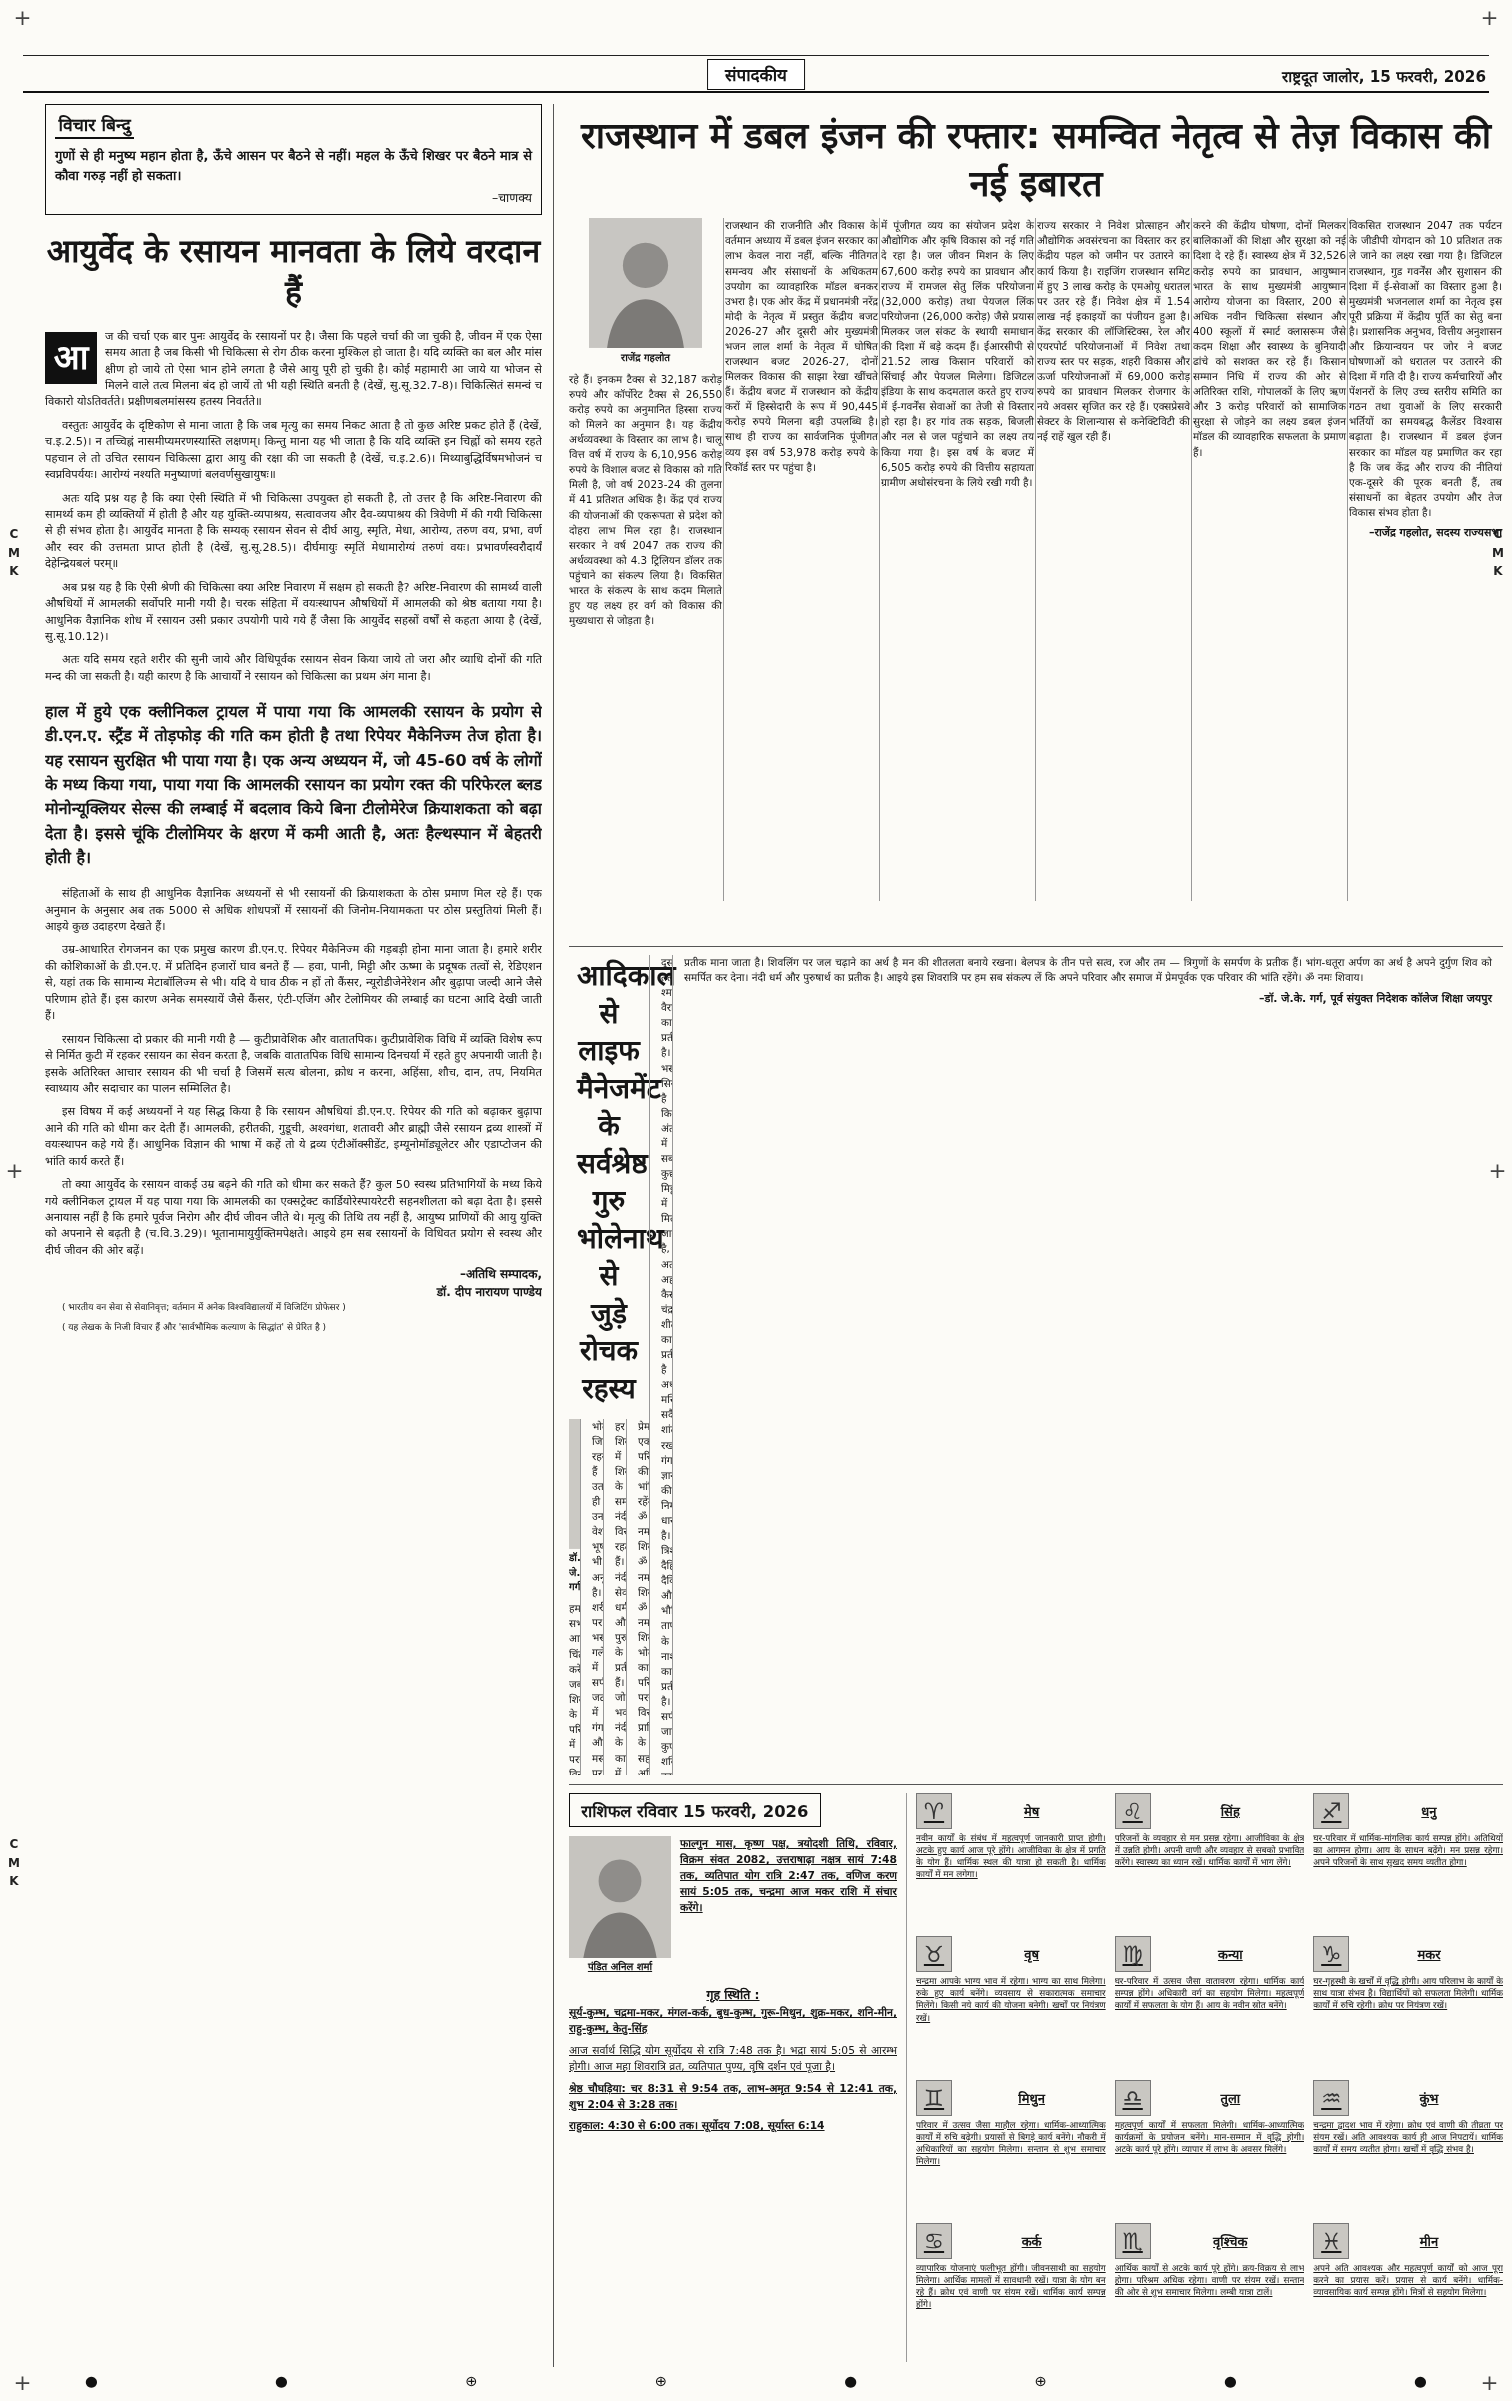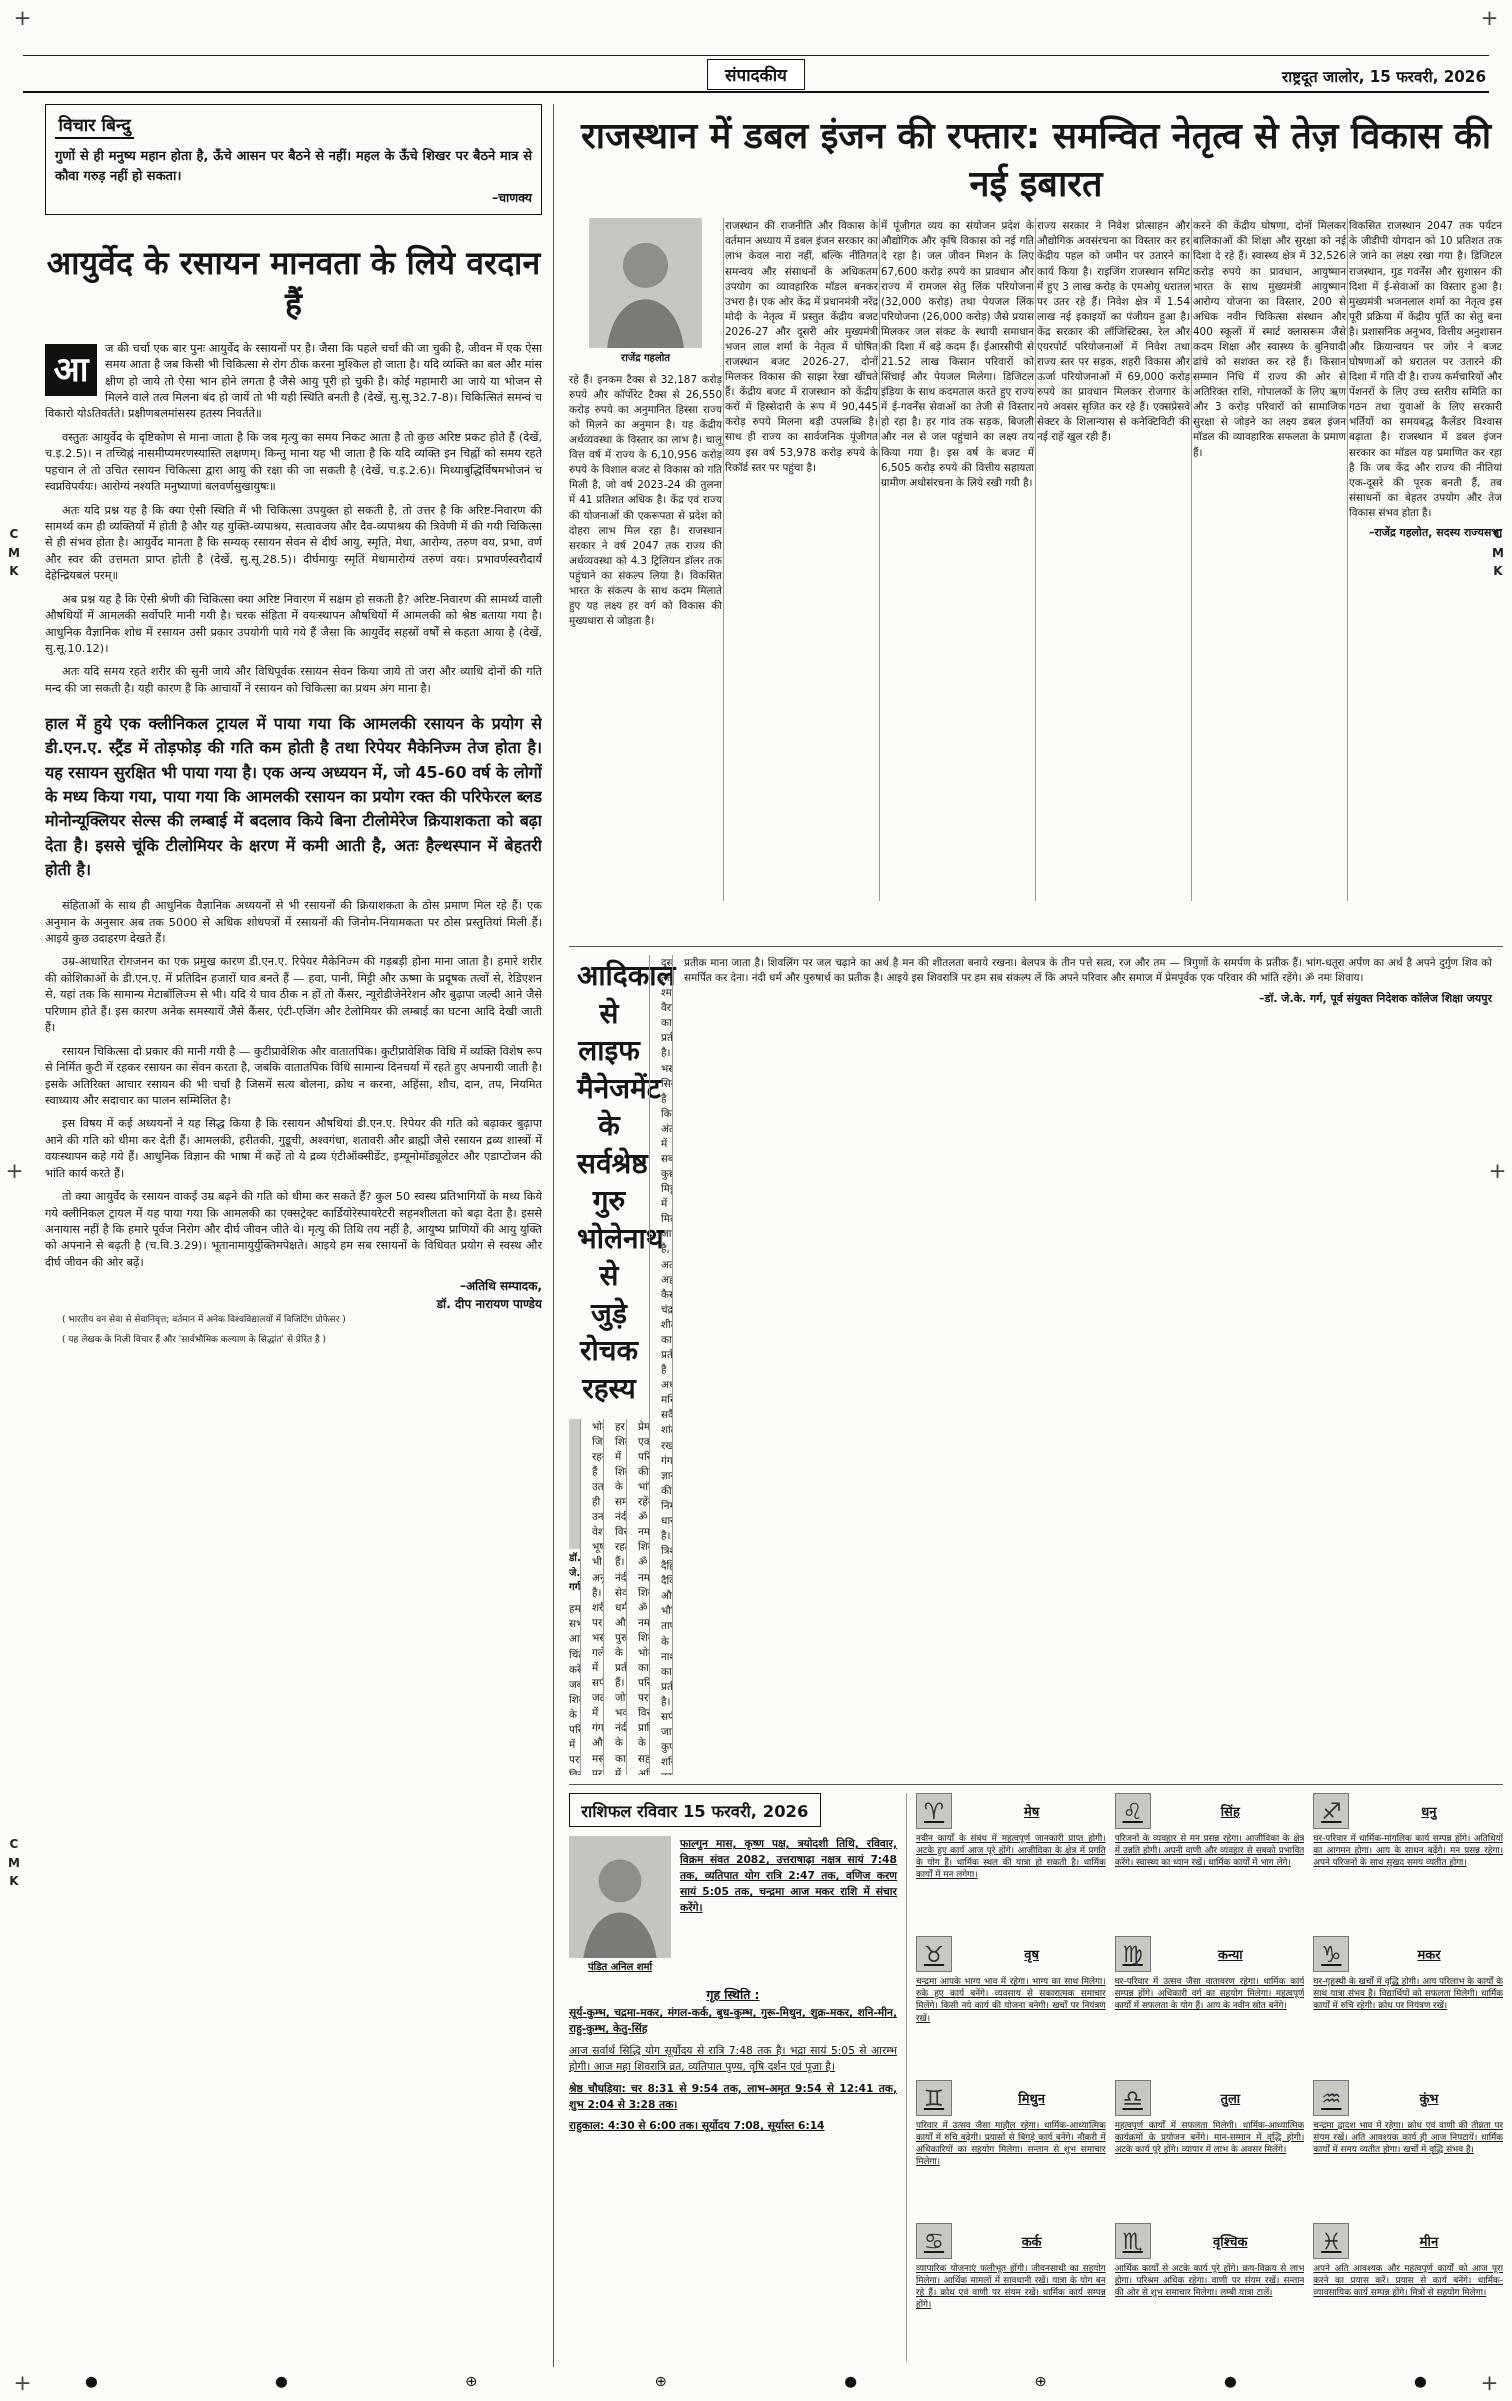--- a/index.html
+++ b/index.html
@@ -23,25 +23,25 @@
   .bottom-marks span{ line-height:1; }
   
   .hrule-top { position:absolute; left:22.6px; right:22.6px; top:55px; border-top:1.1px solid #222; }
   .header-row { position:absolute; left:22.6px; right:22.6px; top:58px; height:32px; }
   .section-box { position:absolute; left:50%; transform:translateX(-50%); top:1.1px;
     border:1.7px solid #101010; padding:2.8px 17px; font-size:17px; font-weight:bold; background:#fff; }
   .masthead { position:absolute; right:3.4px; top:8px; font-size:15.2px; font-weight:bold; }
   .hrule-bot { position:absolute; left:22.6px; right:22.6px; top:91px; border-top:2px solid #101010; }
   
   .left-col { position:absolute; left:45px; top:104px; width:497px; height:2261px; overflow:hidden; }
-  .vb-box { border:1.7px solid #101010; padding:6.8px 9px 8px; margin-bottom:28px; }
+  .vb-box { border:1.7px solid #101010; padding:6.8px 9px 8px; margin-bottom:16px; }
   .vb-title { display:inline-block; font-size:17.5px; font-weight:bold;
     border-bottom:2.3px solid #101010; padding:0 3.4px 1.7px; margin-bottom:6.8px; }
   .vb-quote { font-size:13px; font-weight:bold; line-height:1.5; text-align:justify; }
-  .vb-attr { text-align:right; font-weight:bold; font-size:12.4px; margin-top:3.4px; }
+  .vb-attr { text-align:right; font-weight:normal; font-size:12.4px; margin-top:3.4px; }
   .a-head { font-size:32px; font-weight:bold; text-align:center; line-height:1.3; margin:5.6px 0 14.7px; }
   .a-body { font-size:11.3px; line-height:1.46; text-align:justify; }
   .a-body p { margin:0 0 6.8px; text-indent:17px; }
   .a-body p.lead { text-indent:0; }
   .dropcap { float:left; width:52px; height:52px; background:#101010; color:#fff;
     font-size:34px; font-weight:bold; display:flex; align-items:center; justify-content:center;
     margin:3.4px 8px 3.4px 0; }
   .highlight { font-size:16px; font-weight:bold; line-height:1.52; text-align:justify;
     margin:10.2px 0 11.3px; padding:4.5px 0; }
   .signoff { text-align:right; font-weight:bold; font-size:12px; margin-top:5.6px; }

